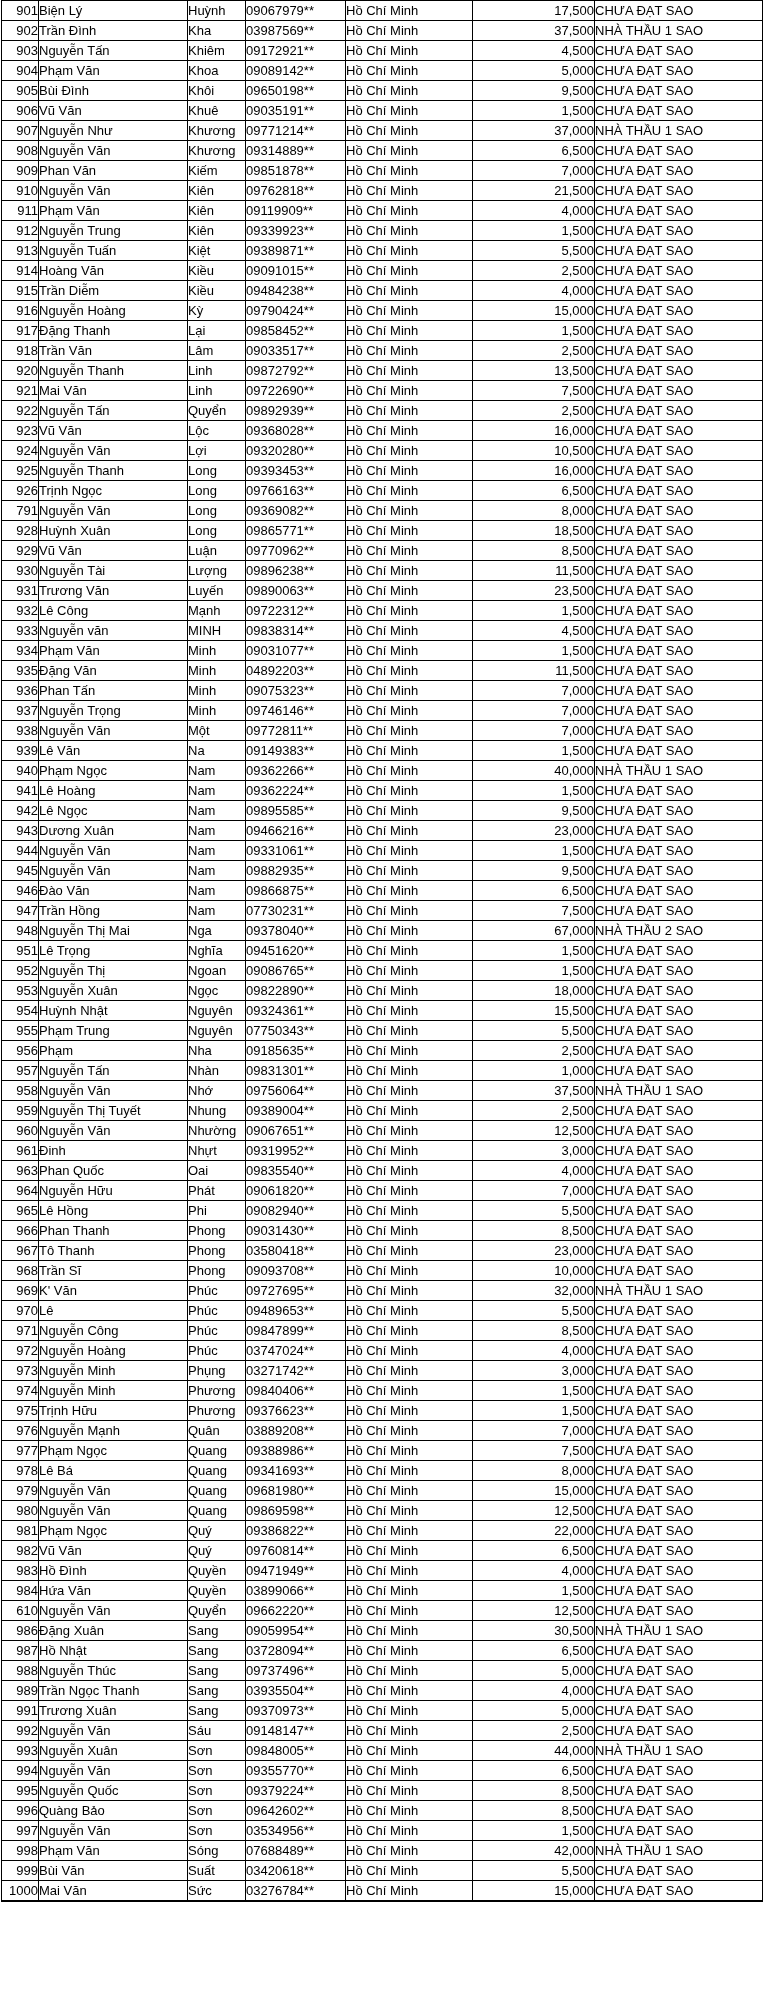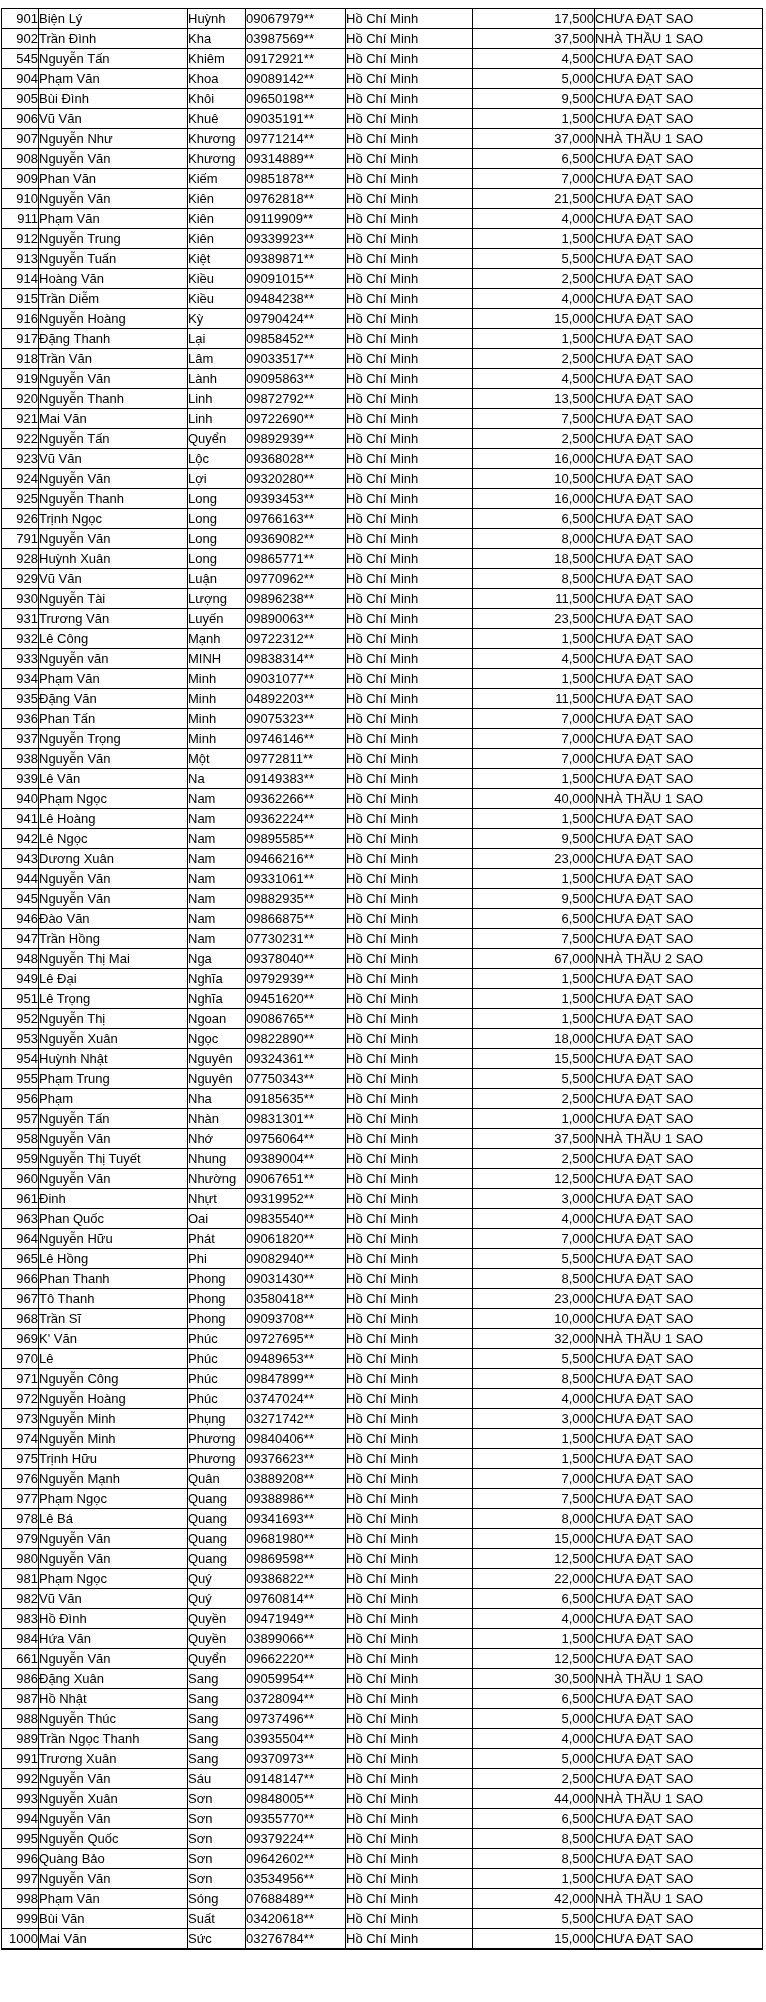--- a/index.html
+++ b/index.html
@@ -15,21 +15,21 @@
   .sheet {
     width: 766px;
     height: 2002px;
     overflow: hidden;
     background: #ffffff;
   }
   table.data-table {
     border-collapse: collapse;
     table-layout: fixed;
     margin-left: 1px;
-    margin-top: 8px;
+    margin-top: 0;
     width: 761px;
     border: 1px solid #000000;
     border-bottom-width: 2px;
   }
   table.data-table td {
     border: 1px solid #000000;
     height: 19px;
     font-size: 13px;
     line-height: 19px;
     white-space: nowrap;
@@ -73,21 +73,21 @@
         <tr>
           <td class="c0">902</td>
           <td class="c1">Trần Đình</td>
           <td class="c2">Kha</td>
           <td class="c3">03987569**</td>
           <td class="c4">Hồ Chí Minh</td>
           <td class="c5">37,500</td>
           <td class="c6">NHÀ THẦU 1 SAO</td>
         </tr>
         <tr>
-          <td class="c0">545</td>
+          <td class="c0">903</td>
           <td class="c1">Nguyễn Tấn</td>
           <td class="c2">Khiêm</td>
           <td class="c3">09172921**</td>
           <td class="c4">Hồ Chí Minh</td>
           <td class="c5">4,500</td>
           <td class="c6">CHƯA ĐẠT SAO</td>
         </tr>
         <tr>
           <td class="c0">904</td>
           <td class="c1">Phạm Văn</td>
@@ -217,29 +217,20 @@
         <tr>
           <td class="c0">918</td>
           <td class="c1">Trần Văn</td>
           <td class="c2">Lâm</td>
           <td class="c3">09033517**</td>
           <td class="c4">Hồ Chí Minh</td>
           <td class="c5">2,500</td>
           <td class="c6">CHƯA ĐẠT SAO</td>
         </tr>
         <tr>
-          <td class="c0">919</td>
-          <td class="c1">Nguyễn Văn</td>
-          <td class="c2">Lành</td>
-          <td class="c3">09095863**</td>
-          <td class="c4">Hồ Chí Minh</td>
-          <td class="c5">4,500</td>
-          <td class="c6">CHƯA ĐẠT SAO</td>
-        </tr>
-        <tr>
           <td class="c0">920</td>
           <td class="c1">Nguyễn Thanh</td>
           <td class="c2">Linh</td>
           <td class="c3">09872792**</td>
           <td class="c4">Hồ Chí Minh</td>
           <td class="c5">13,500</td>
           <td class="c6">CHƯA ĐẠT SAO</td>
         </tr>
         <tr>
           <td class="c0">921</td>
@@ -487,29 +478,20 @@
         <tr>
           <td class="c0">948</td>
           <td class="c1">Nguyễn Thị Mai</td>
           <td class="c2">Nga</td>
           <td class="c3">09378040**</td>
           <td class="c4">Hồ Chí Minh</td>
           <td class="c5">67,000</td>
           <td class="c6">NHÀ THẦU 2 SAO</td>
         </tr>
         <tr>
-          <td class="c0">949</td>
-          <td class="c1">Lê Đại</td>
-          <td class="c2">Nghĩa</td>
-          <td class="c3">09792939**</td>
-          <td class="c4">Hồ Chí Minh</td>
-          <td class="c5">1,500</td>
-          <td class="c6">CHƯA ĐẠT SAO</td>
-        </tr>
-        <tr>
           <td class="c0">951</td>
           <td class="c1">Lê Trọng</td>
           <td class="c2">Nghĩa</td>
           <td class="c3">09451620**</td>
           <td class="c4">Hồ Chí Minh</td>
           <td class="c5">1,500</td>
           <td class="c6">CHƯA ĐẠT SAO</td>
         </tr>
         <tr>
           <td class="c0">952</td>
@@ -793,21 +775,21 @@
         <tr>
           <td class="c0">984</td>
           <td class="c1">Hứa Văn</td>
           <td class="c2">Quyền</td>
           <td class="c3">03899066**</td>
           <td class="c4">Hồ Chí Minh</td>
           <td class="c5">1,500</td>
           <td class="c6">CHƯA ĐẠT SAO</td>
         </tr>
         <tr>
-          <td class="c0">661</td>
+          <td class="c0">610</td>
           <td class="c1">Nguyễn Văn</td>
           <td class="c2">Quyển</td>
           <td class="c3">09662220**</td>
           <td class="c4">Hồ Chí Minh</td>
           <td class="c5">12,500</td>
           <td class="c6">CHƯA ĐẠT SAO</td>
         </tr>
         <tr>
           <td class="c0">986</td>
           <td class="c1">Đặng Xuân</td>

